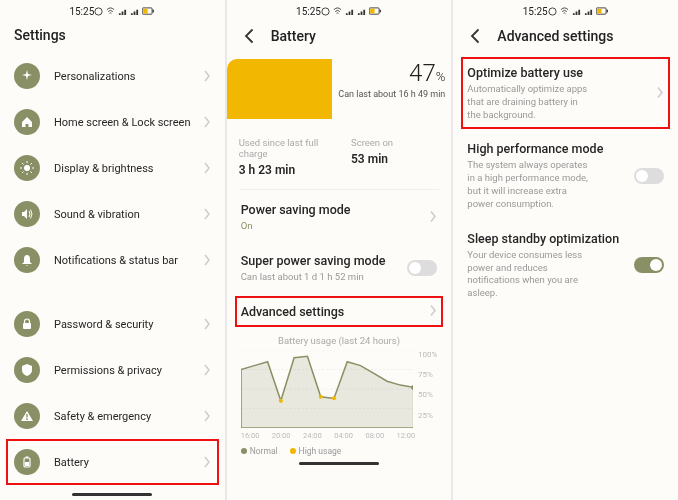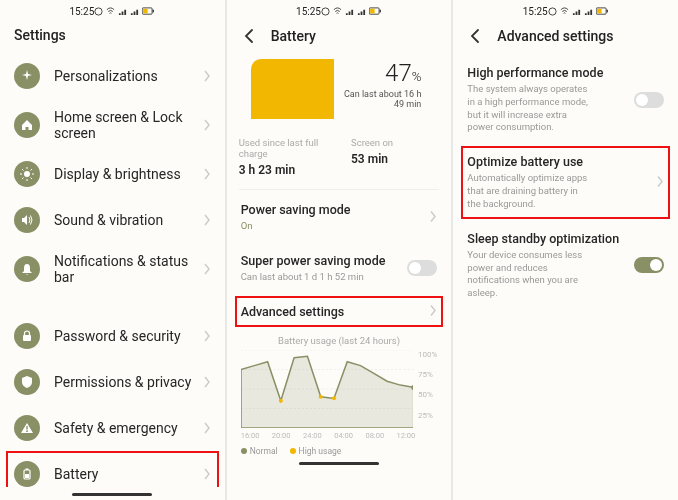--- a/index.html
+++ b/index.html
@@ -8,25 +8,25 @@
 .statusbar { display: flex; justify-content: center; align-items: center; padding: 6px 14px 2px; font-size: 10px; color: #222; }
 .statusbar .right { display: flex; gap: 3px; align-items: center; }
 .status-icon { width: 9px; height: 9px; display: inline-flex; }
 .header { display: flex; align-items: center; gap: 12px; padding: 8px 14px 10px; text-align: center; }
 .header .back { width: 18px; height: 18px; display: flex; align-items: center; justify-content: center; }
 .header .title { font-size: 14px; font-weight: 500; color: #222; }
 .list { flex: 1; overflow-y: auto; }
 .item { display: flex; align-items: center; padding: 10px 14px; position: relative; }
 .item .icon-circle { width: 26px; height: 26px; border-radius: 50%; background: #8a9065; display: flex; align-items: center; justify-content: center; margin-right: 14px; flex-shrink: 0; }
 .item .icon-circle svg { width: 14px; height: 14px; }
-.item .label { font-size: 14px; color: #262626; flex: 1; }
+.item .label { font-size: 11px; color: #262626; flex: 1; }
 .item .chevron { color: #ccc; }
 .gap { height: 18px; }
 .ring { position: absolute; border: 2px solid #e11; pointer-events: none; }
-.battcard { margin: 4px 24px 8px; }
+.battcard { margin: 4px 0 8px; }
 .batt-top { display: flex; }
 .batt-bar { height: 60px; background: #f2b700; width: 47%; border-top-left-radius: 10px; }
 .batt-topright { flex: 1; text-align: right; padding-right: 6px; }
 .batt-pct { font-size: 24px; font-weight: 300; color: #222; }
 .batt-pct .pct { font-size: 13px; }
 .batt-last { font-size: 9px; color: #555; margin-top: 2px; }
 .statsrow { display: flex; margin: 10px 12px 0; gap: 24px; }
 .stat { flex: 1; }
 .stat .lbl { font-size: 9.5px; color: #aaa; margin-bottom: 4px; }
 .stat .val { font-size: 12px; font-weight: 600; color: #262626; }
@@ -341,31 +341,31 @@
   <div class="header">
     <span class="back">
         <svg viewBox="0 0 16 16" width="16" height="16">
           <path d="M10 2 L4 8 L10 14" stroke="#333" stroke-width="1.8" fill="none" stroke-linecap="round"></path>
         </svg>
       </span>
     <span class="title">Advanced settings</span>
   </div>
   <div id="p3-rows">
       <div class="row" style="padding-right: 50px;">
-        <div class="ttl">High performance mode</div>
-        <div class="sub">The system always operates in a high performance mode, but it will increase extra power consumption.</div>
-        <span class="toggle "></span>
-      </div>
-      <div class="row" style="padding-right: 50px;">
         <div class="ttl">Optimize battery use</div>
         <div class="sub">Automatically optimize apps that are draining battery in the background.</div>
         <span class="chev"><svg width="8" height="12" viewBox="0 0 8 12">
             <path d="M2 1 L6 6 L2 11" stroke="#ccc" fill="none" stroke-width="1.5"></path>
           </svg></span>
         <div class="ring" style="inset: 2px 8px;"></div>
       </div>
       <div class="row" style="padding-right: 50px;">
+        <div class="ttl">High performance mode</div>
+        <div class="sub">The system always operates in a high performance mode, but it will increase extra power consumption.</div>
+        <span class="toggle "></span>
+      </div>
+      <div class="row" style="padding-right: 50px;">
         <div class="ttl">Sleep standby optimization</div>
         <div class="sub">Your device consumes less power and reduces notifications when you are asleep.</div>
         <span class="toggle on"></span>
       </div>
     </div>
 </div>
 
 </body></html>

